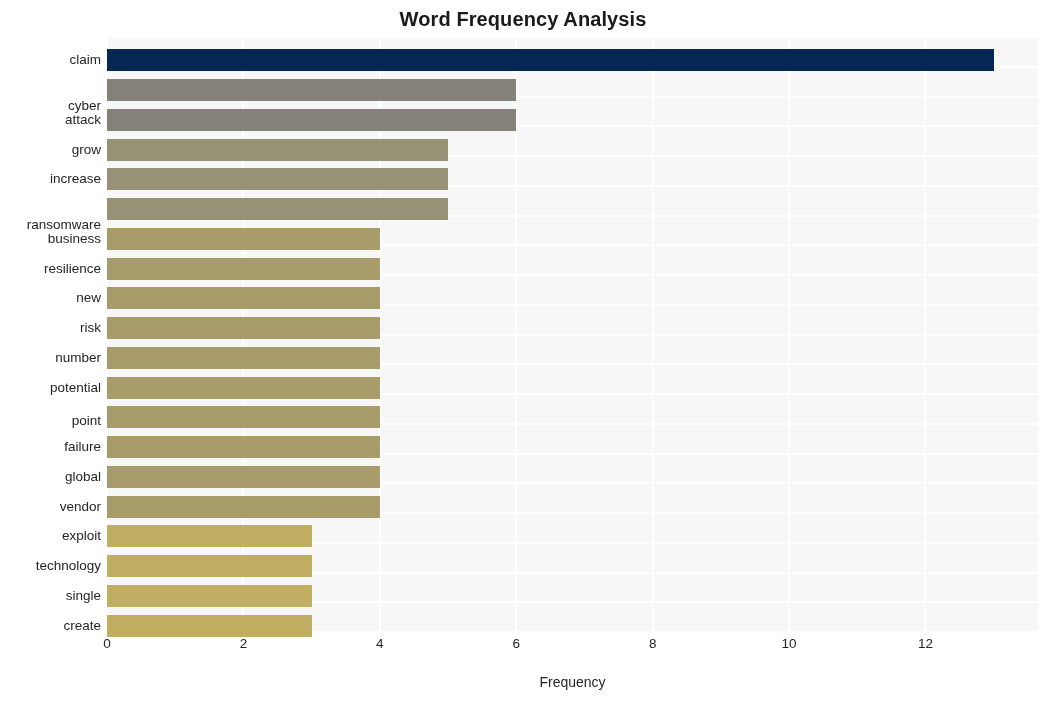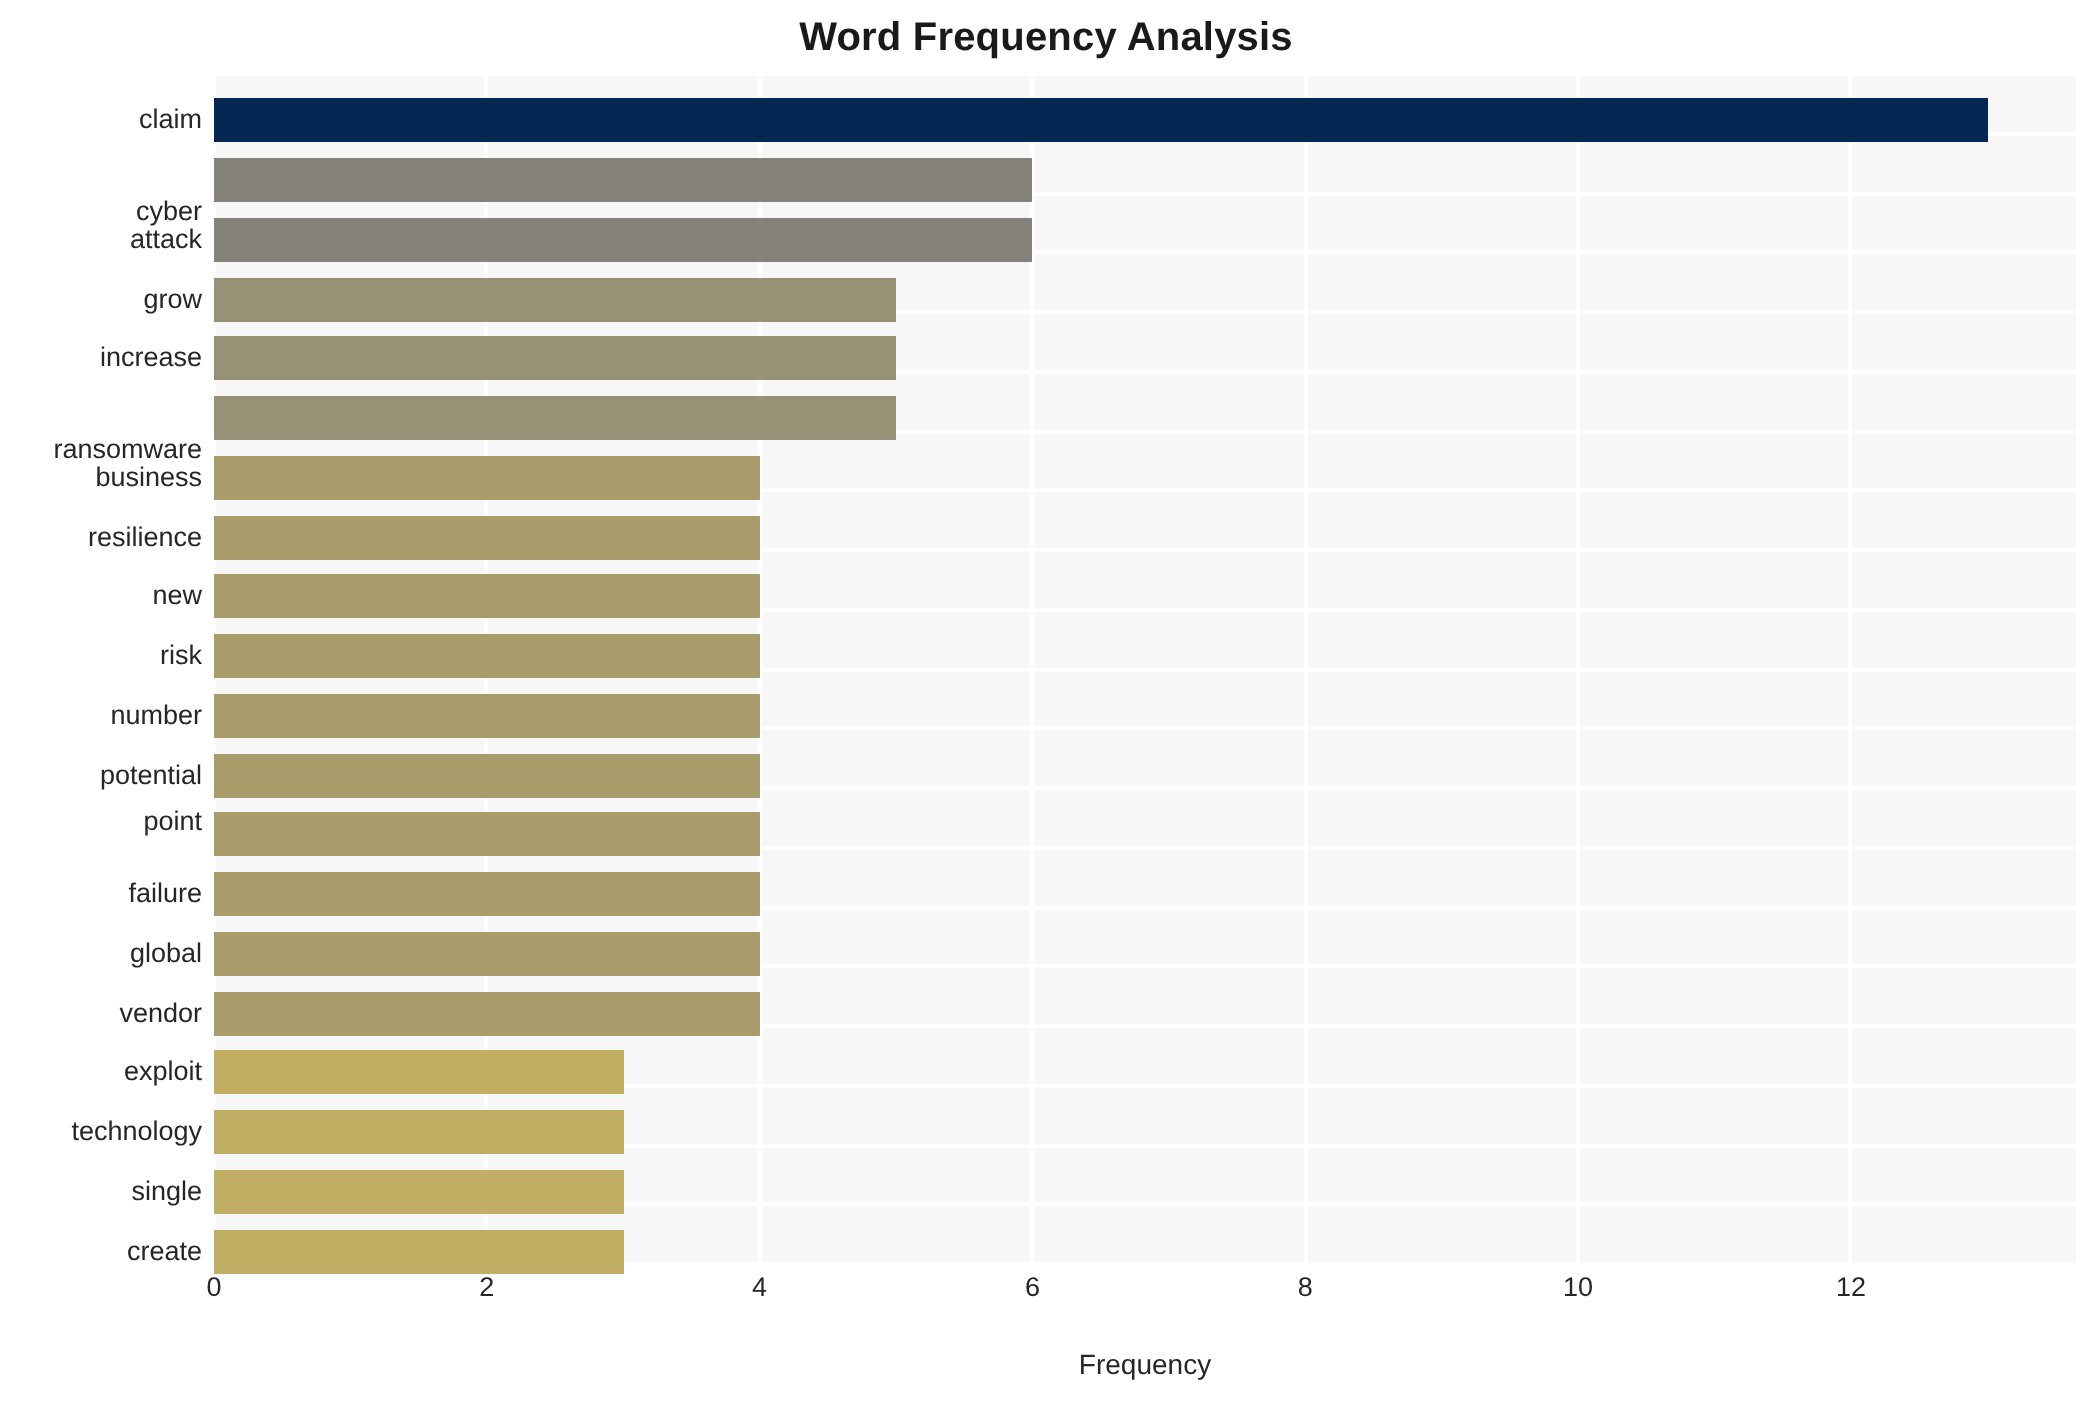--- a/index.html
+++ b/index.html
@@ -190,21 +190,21 @@
       <div class="ytick-label" style="top: 74.875px;">attack</div>
       <div class="ytick-label" style="top: 104.625px; margin-left: 36px;">grow</div>
       <div class="ytick-label" style="top: 134.375px;">increase</div>
       <div class="ytick-label" style="top: 164.125px; margin-top: 16px;">ransomware</div>
       <div class="ytick-label" style="top: 193.875px;">business</div>
       <div class="ytick-label" style="top: 223.625px; padding-left: 35px;">resilience</div>
       <div class="ytick-label" style="top: 253.375px;">new</div>
       <div class="ytick-label" style="top: 283.125px; margin-left: 48px;">risk</div>
       <div class="ytick-label" style="top: 312.875px;">number</div>
       <div class="ytick-label" style="top: 342.625px;">potential</div>
-      <div class="ytick-label" style="top: 366px;">point</div>
+      <div class="ytick-label" style="top: 376px;">point</div>
       <div class="ytick-label" style="top: 402.125px;">failure</div>
       <div class="ytick-label" style="top: 431.875px;">global</div>
       <div class="ytick-label" style="top: 461.625px;">vendor</div>
       <div class="ytick-label" style="top: 491.375px;">exploit</div>
       <div class="ytick-label" style="top: 521.125px;">technology</div>
       <div class="ytick-label" style="top: 550.875px;">single</div>
       <div class="ytick-label" style="top: 580.625px;">create</div>
     </div>
 
   <div id="xlabels-layer">

